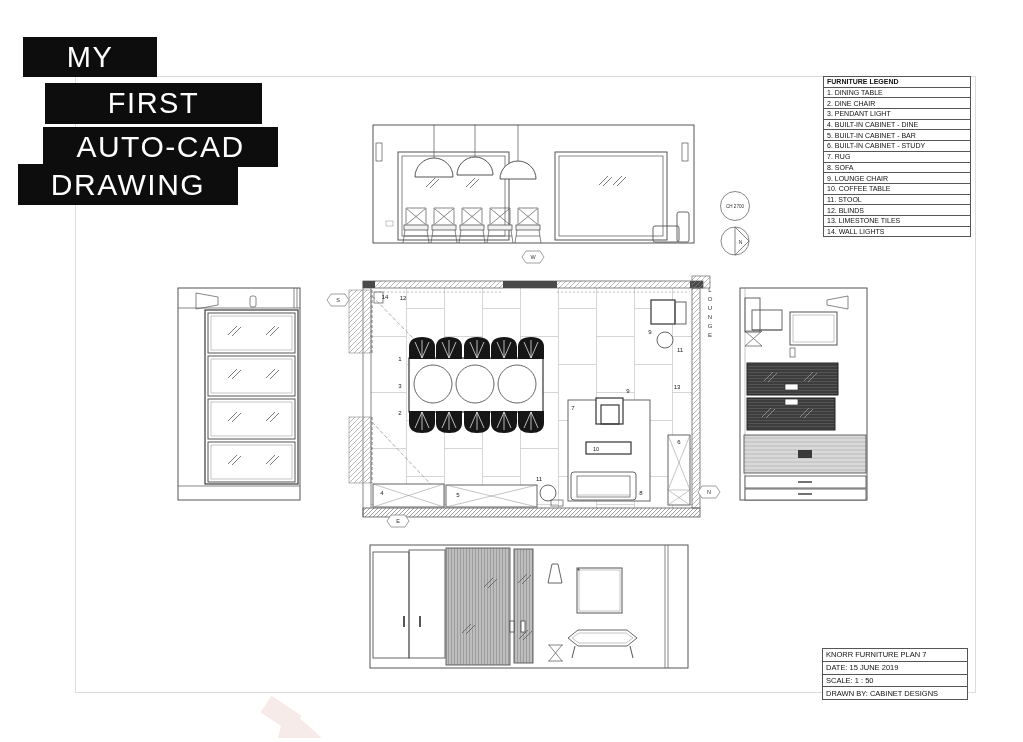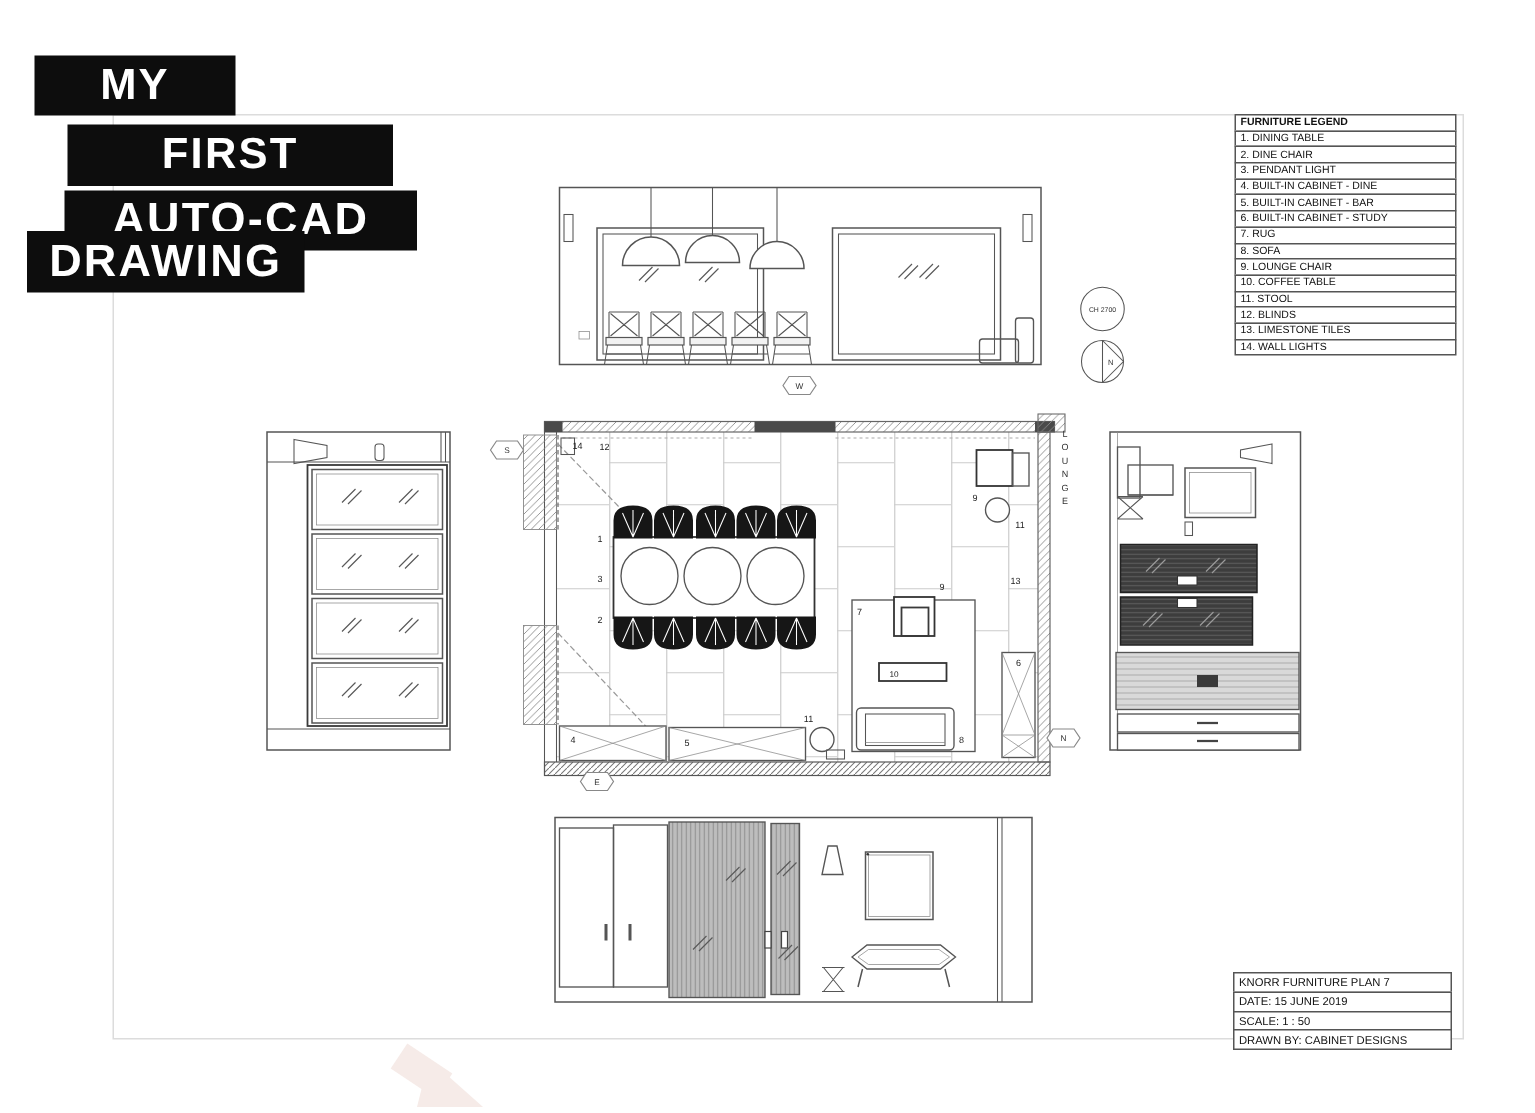--- a/index.html
+++ b/index.html
@@ -1,23 +1,23 @@
 <!DOCTYPE html>
 <html style="--banner_bg: #0d0d0d; --banner_text: #ffffff; --line: #555555; --sheet_border: #dcdcdc; --watermark_pink: #f6ebe8;"><head>
 <meta charset="utf-8">
 <style>
 *{margin:0;padding:0;box-sizing:border-box}
 html,body{width:1023px;height:742px}
 body{position:relative;background:#fff;font-family:"Liberation Sans",sans-serif;overflow:hidden}
 .sheet{position:absolute;left:75px;top:76px;width:901px;height:617px;border:1px solid var(--sheet_border,#dcdcdc)}
-.banner-line{position:absolute;background:var(--banner_bg,#0d0d0d);color:var(--banner_text,#fff);font-weight:700;display:flex;align-items:center;justify-content:center;letter-spacing:1.5px}
+.banner-line{position:absolute;background:var(--banner_bg,#0d0d0d);color:var(--banner_text,#fff);font-weight:400;display:flex;align-items:center;justify-content:center;letter-spacing:1.5px}
 #b0{left:23px;top:37px;width:134px;height:40px;font-size:29px}
 #b1{left:45px;top:83px;width:217px;height:41px;font-size:29px}
 #b2{left:43px;top:127px;width:235px;height:40px;font-size:30px}
-#b3{left:18px;top:154px;width:185px;height:41px;font-size:30px}
+#b3{left:18px;top:164px;width:220px;height:41px;font-size:30px}
 .legend{position:absolute;left:823px;top:76px;width:148px}
 .legend-row{height:11.7px;border:1px solid #555;margin-top:-1px;display:flex;align-items:center;padding-left:3px;font-size:7px;color:#111;background:#fff;white-space:nowrap}
 .legend-row:first-child{margin-top:0}
 .titleblock{position:absolute;left:822px;top:648px;width:146px}
 .tb-row{height:13.75px;border:1px solid #555;margin-top:-1px;display:flex;align-items:center;padding-left:3px;font-size:7.5px;color:#111;background:#fff;white-space:nowrap}
 .tb-row:first-child{margin-top:0}
 svg.view{position:absolute;overflow:visible}
 .lounge{position:absolute;left:707px;top:287px;writing-mode:vertical-rl;text-orientation:upright;font-size:6px;letter-spacing:3px;color:#333}
 .s1{fill:none;stroke:#555;stroke-width:1}
 .s12{fill:none;stroke:#3a3a3a;stroke-width:1.2}

